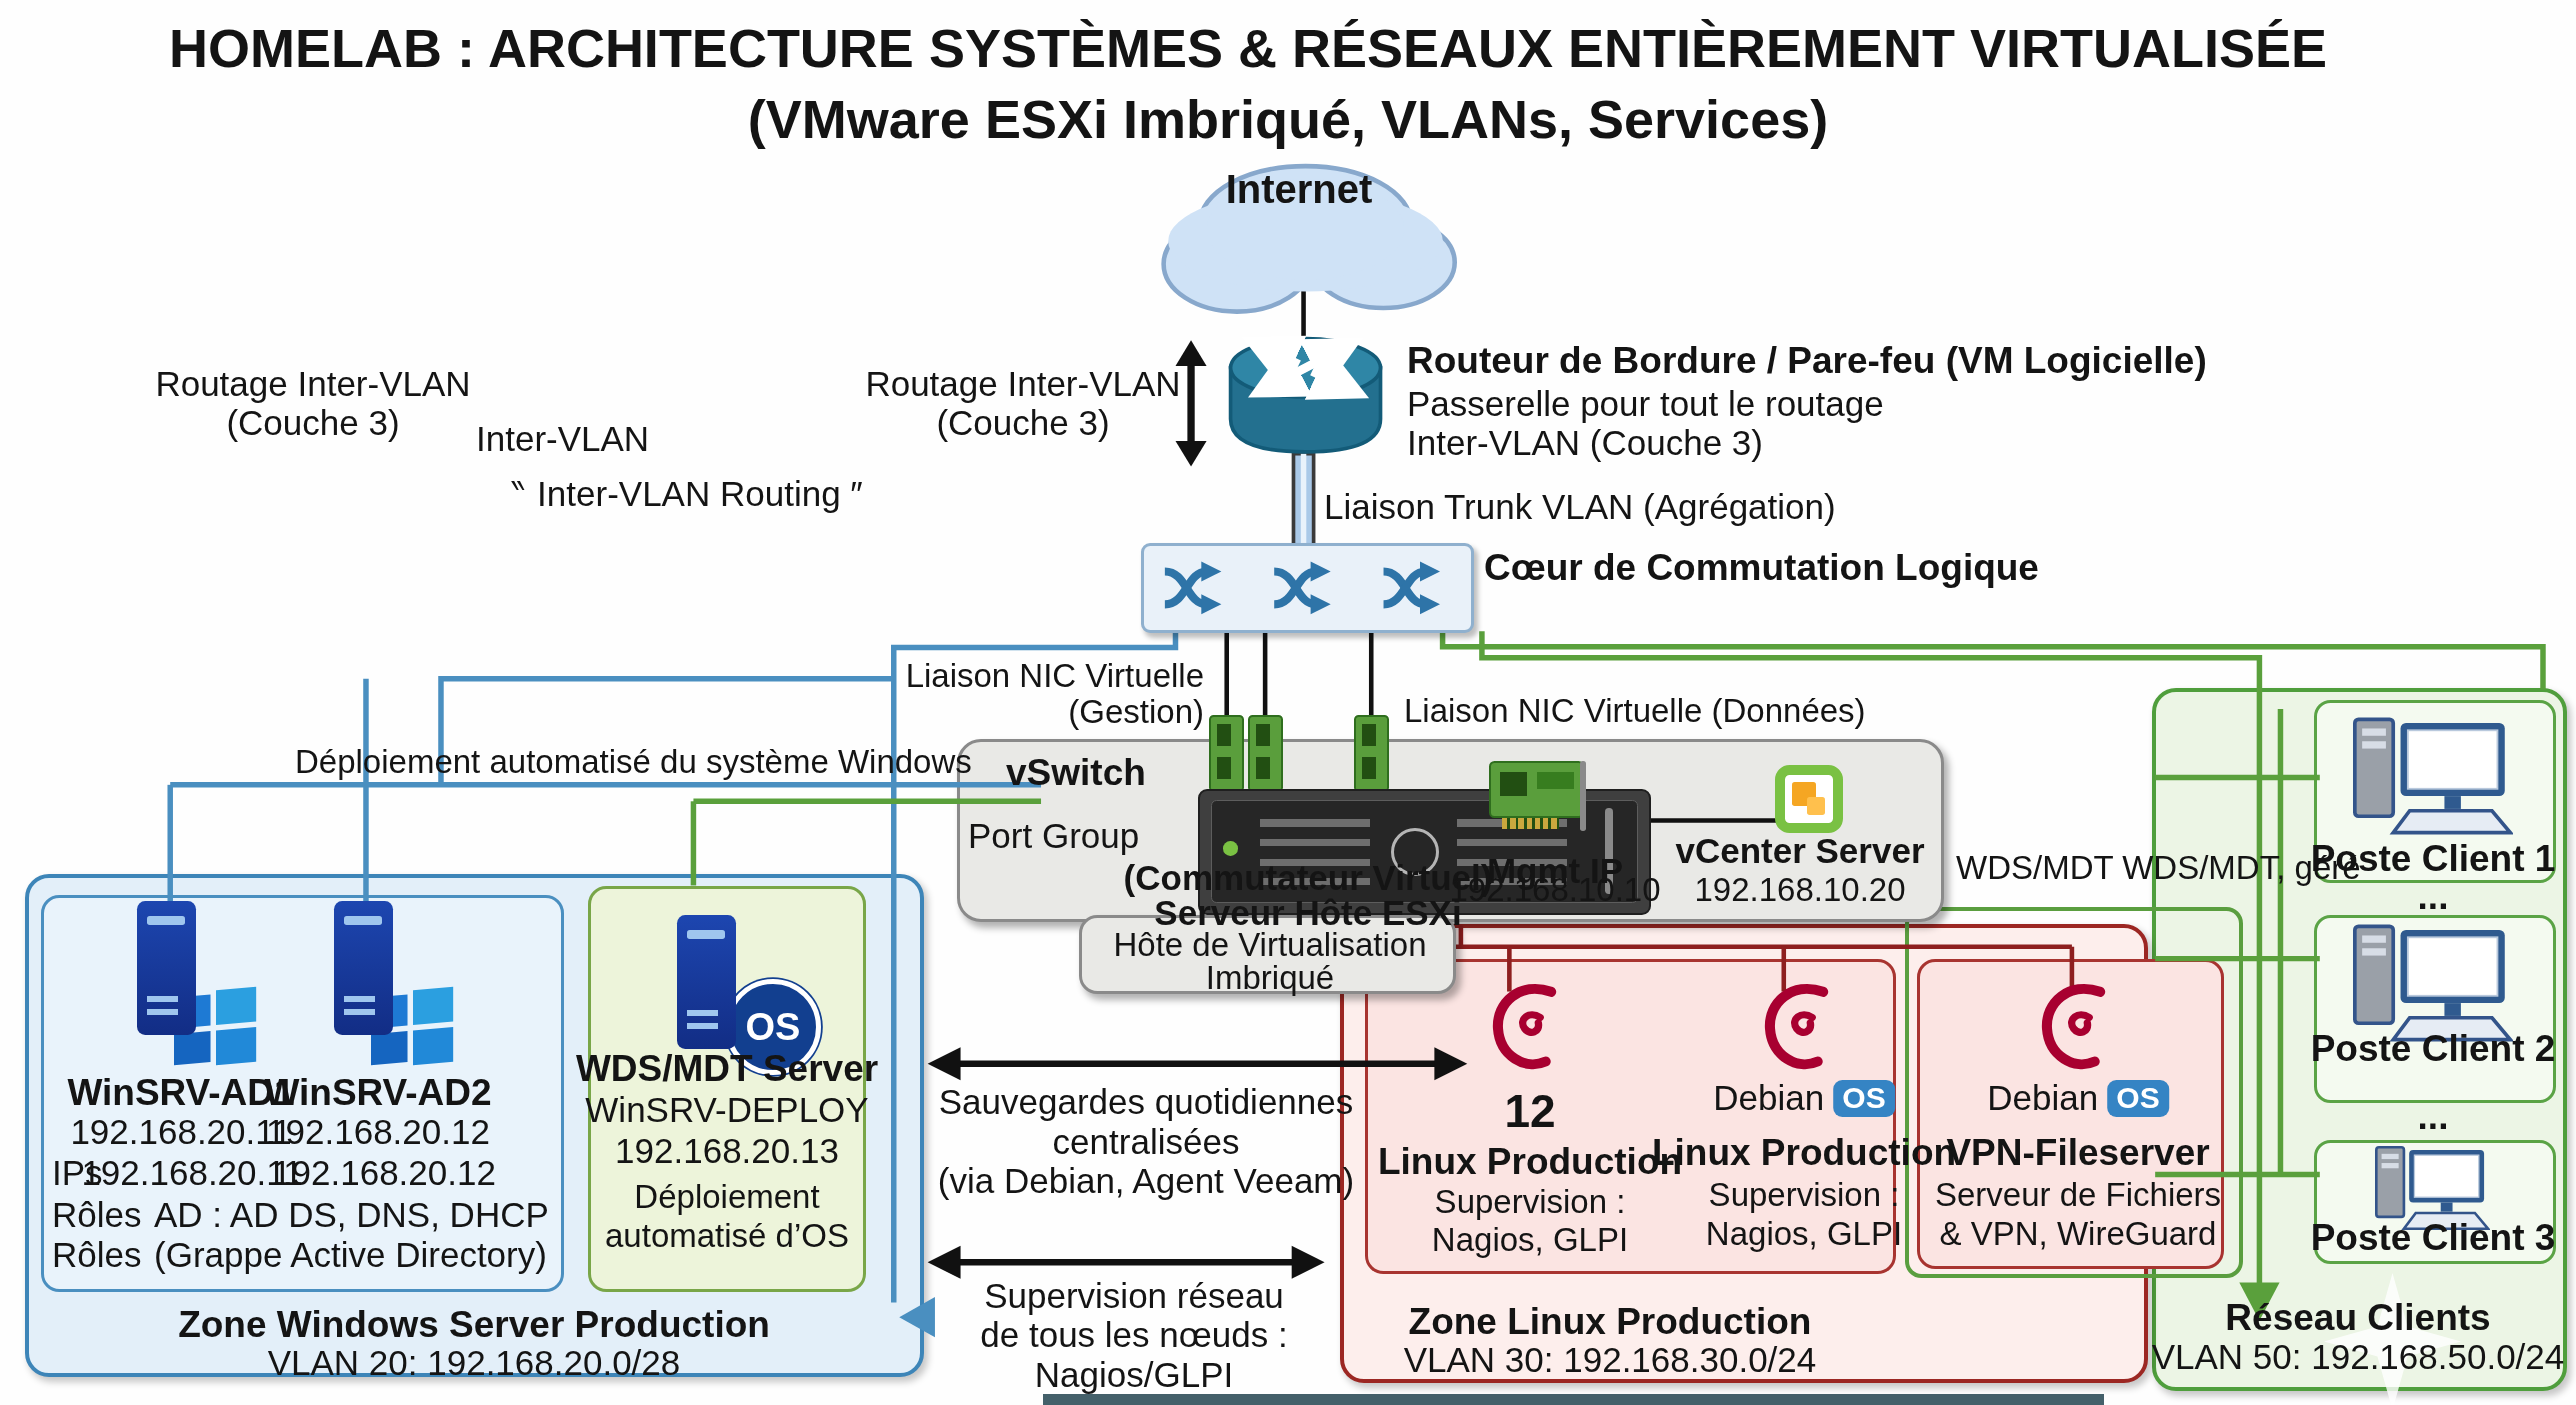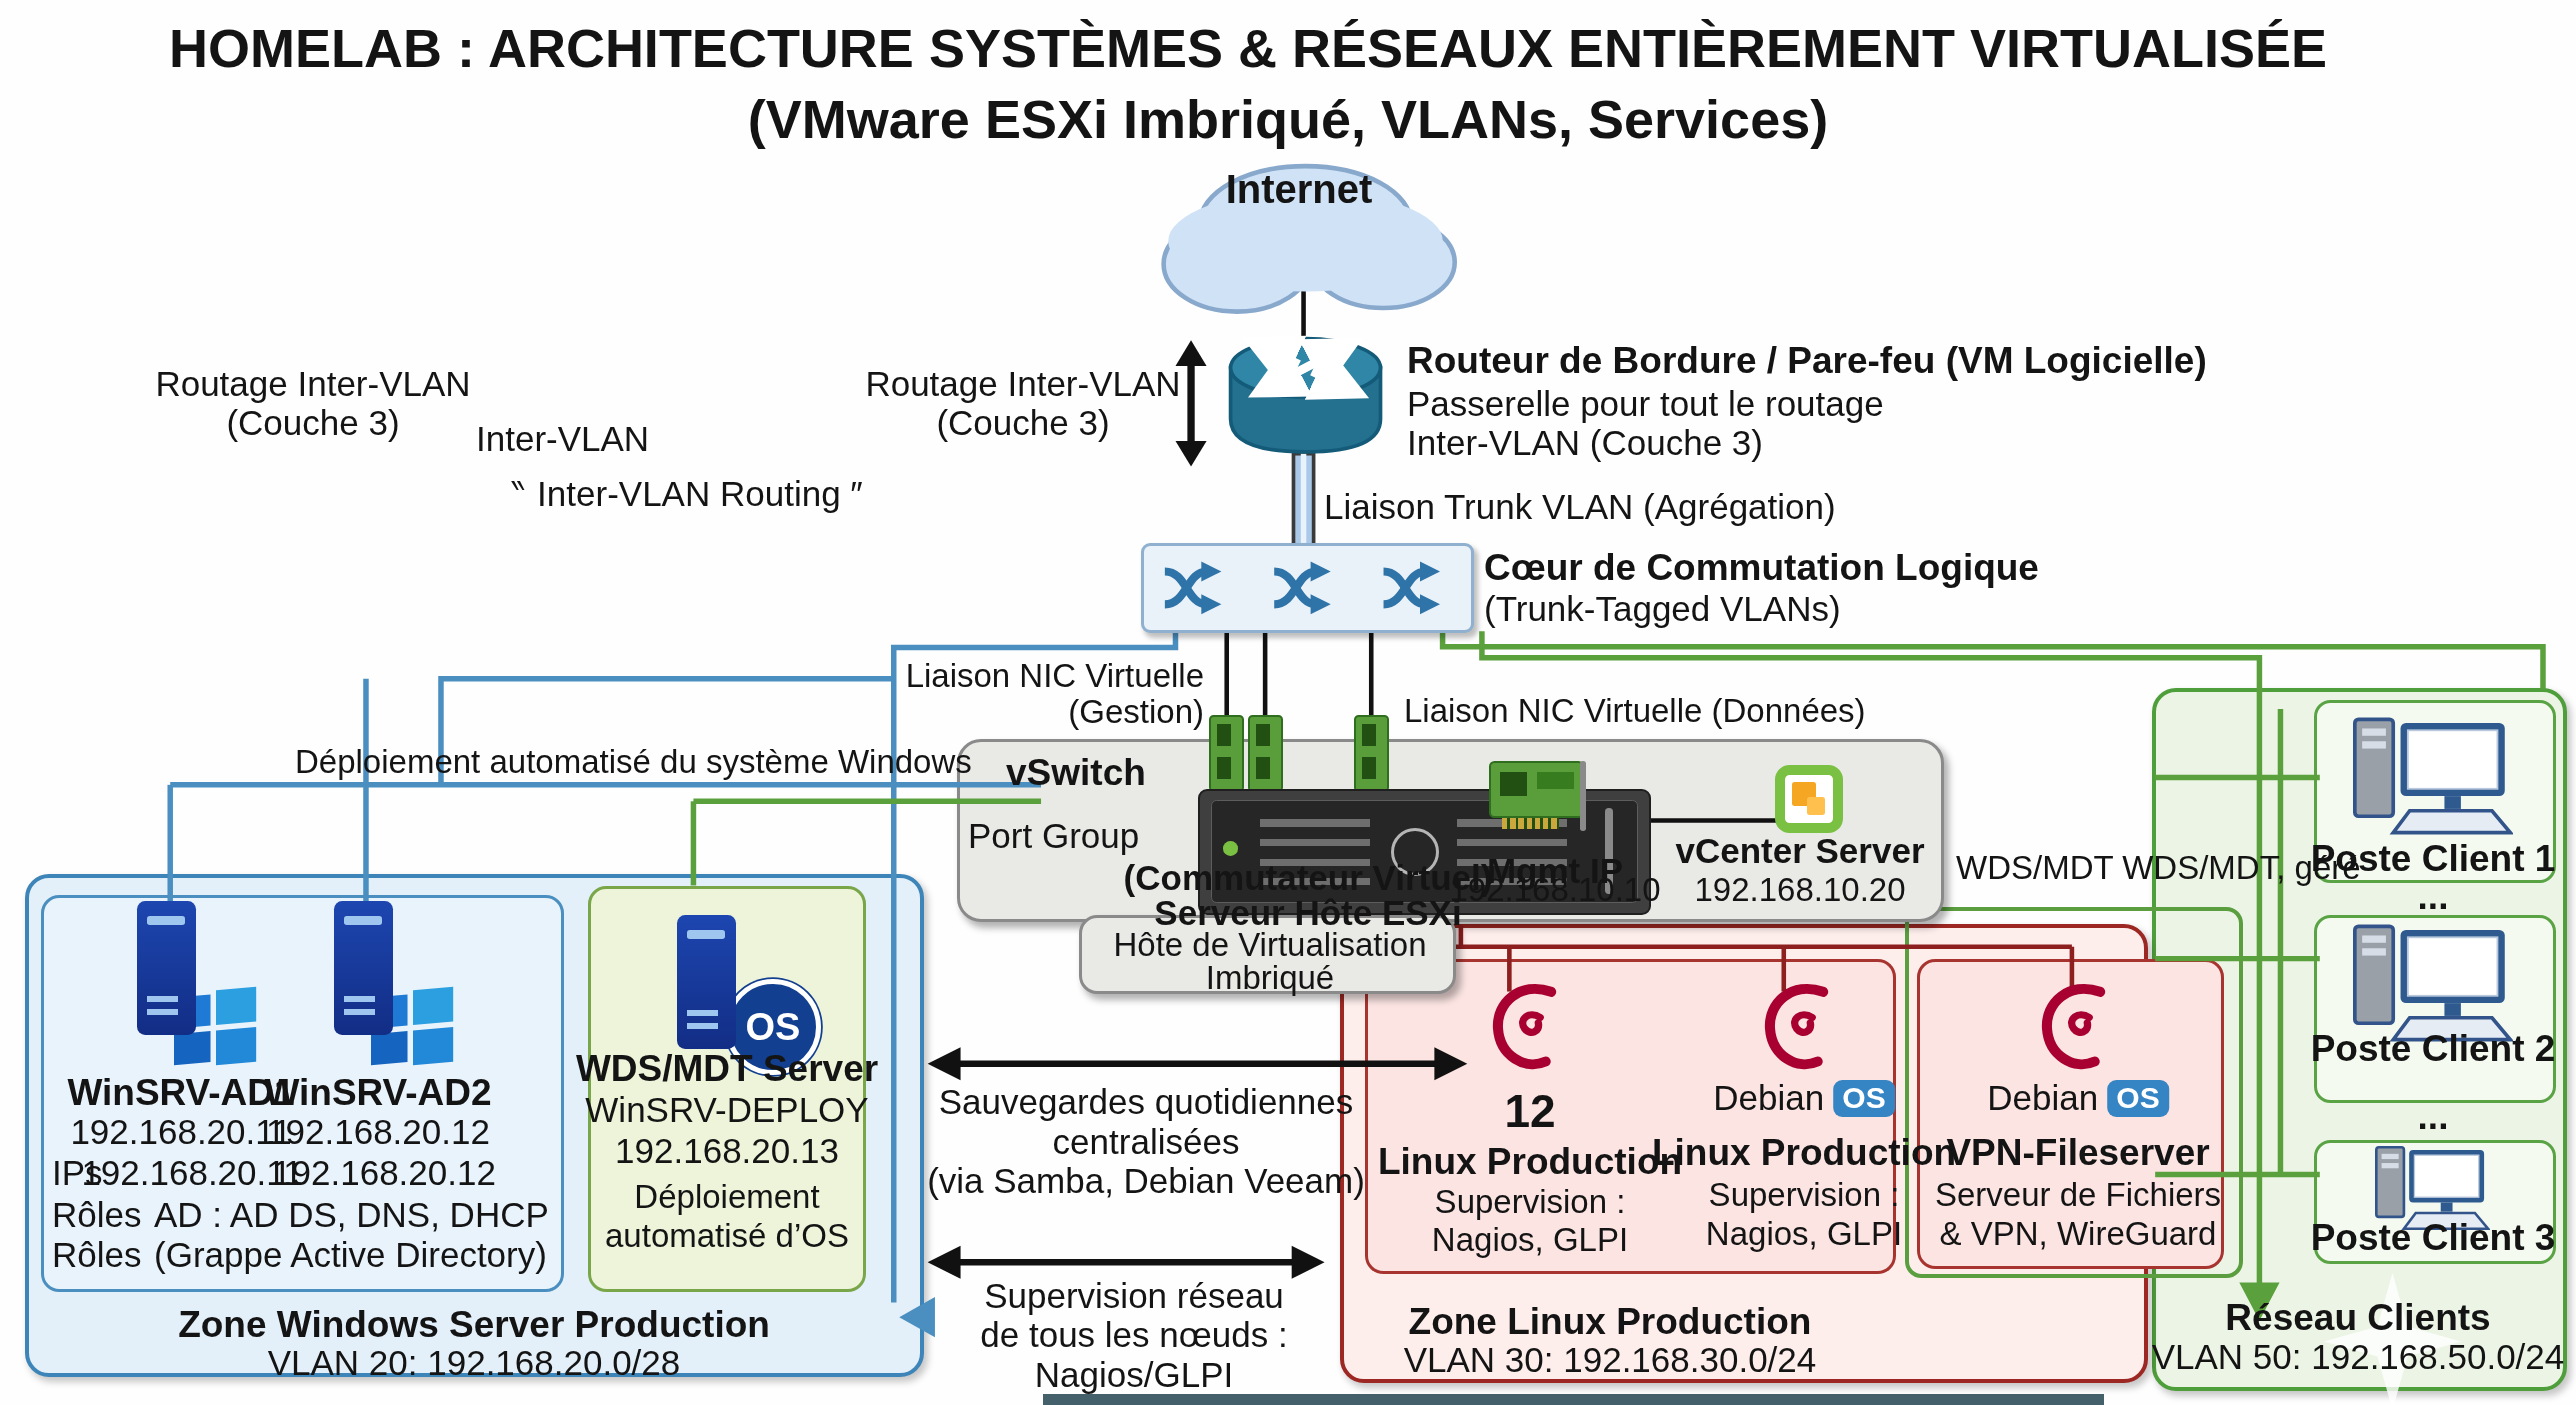--- a/index.html
+++ b/index.html
@@ -292,21 +292,20 @@
   <div class="lbl s38 cx" style="left:313px;top:403px;">(Couche 3)</div>
   <div class="lbl s38" style="left:476px;top:419px;">Inter-VLAN</div>
   <div class="lbl s38" style="left:512px;top:474px;">‶ Inter-VLAN  Routing ″</div>
 
   <div class="lbl s38 cx" style="left:1023px;top:364px;">Routage Inter-VLAN</div>
   <div class="lbl s38 cx" style="left:1023px;top:403px;">(Couche 3)</div>
 
   <div class="lbl s38" style="left:1324px;top:487px;">Liaison Trunk VLAN (Agrégation)</div>
 
   <div class="lbl b s40" style="left:1484px;top:547px;">Cœur de Commutation Logique</div>
-  <div class="lbl s38" style="left:1484px;top:589px;">(Trunk-Tagged VLANs)</div>
 
   <div class="lbl s36 rx" style="left:1204px;top:657px;">Liaison NIC Virtuelle</div>
   <div class="lbl s36 rx" style="left:1204px;top:693px;">(Gestion)</div>
   <div class="lbl s36" style="left:1404px;top:692px;">Liaison NIC Virtuelle (Données)</div>
 
   <div class="lbl s36" style="left:295px;top:743px;">Déploiement automatisé du système Windows</div>
   <div class="lbl s36" style="left:1956px;top:849px;">WDS/MDT WDS/MDT, géré</div>
 
   <div class="lbl b s40" style="left:1006px;top:752px;">vSwitch</div>
   <div class="lbl s38" style="left:968px;top:816px;">Port Group</div>
@@ -334,21 +333,21 @@
   <div class="lbl s38 cx" style="left:474px;top:1343px;">VLAN 20: 192.168.20.0/28</div>
 
   <div class="lbl b s40 cx" style="left:727px;top:1048px;">WDS/MDT Server</div>
   <div class="lbl s38 cx" style="left:727px;top:1090px;">WinSRV-DEPLOY</div>
   <div class="lbl s38 cx" style="left:727px;top:1131px;">192.168.20.13</div>
   <div class="lbl s36 cx" style="left:727px;top:1178px;">Déploiement</div>
   <div class="lbl s36 cx" style="left:727px;top:1217px;">automatisé d’OS</div>
 
   <div class="lbl s38 cx" style="left:1146px;top:1082px;">Sauvegardes quotidiennes</div>
   <div class="lbl s38 cx" style="left:1146px;top:1122px;">centralisées</div>
-  <div class="lbl s38 cx" style="left:1146px;top:1161px;">(via Samba, Debian Veeam)</div>
+  <div class="lbl s38 cx" style="left:1146px;top:1161px;">(via Debian, Agent Veeam)</div>
   <div class="lbl s38 cx" style="left:1134px;top:1276px;">Supervision réseau</div>
   <div class="lbl s38 cx" style="left:1134px;top:1315px;">de tous les nœuds :</div>
   <div class="lbl s38 cx" style="left:1134px;top:1355px;">Nagios/GLPI</div>
 
   <div class="lbl b s50 cx" style="left:1530px;top:1085px;">12</div>
   <div class="lbl b s40 cx" style="left:1530px;top:1141px;">Linux Production</div>
   <div class="lbl s36 cx" style="left:1530px;top:1183px;">Supervision :</div>
   <div class="lbl s36 cx" style="left:1530px;top:1221px;">Nagios, GLPI</div>
 
   <div class="lbl cx" style="left:1804px;top:1078px;">

